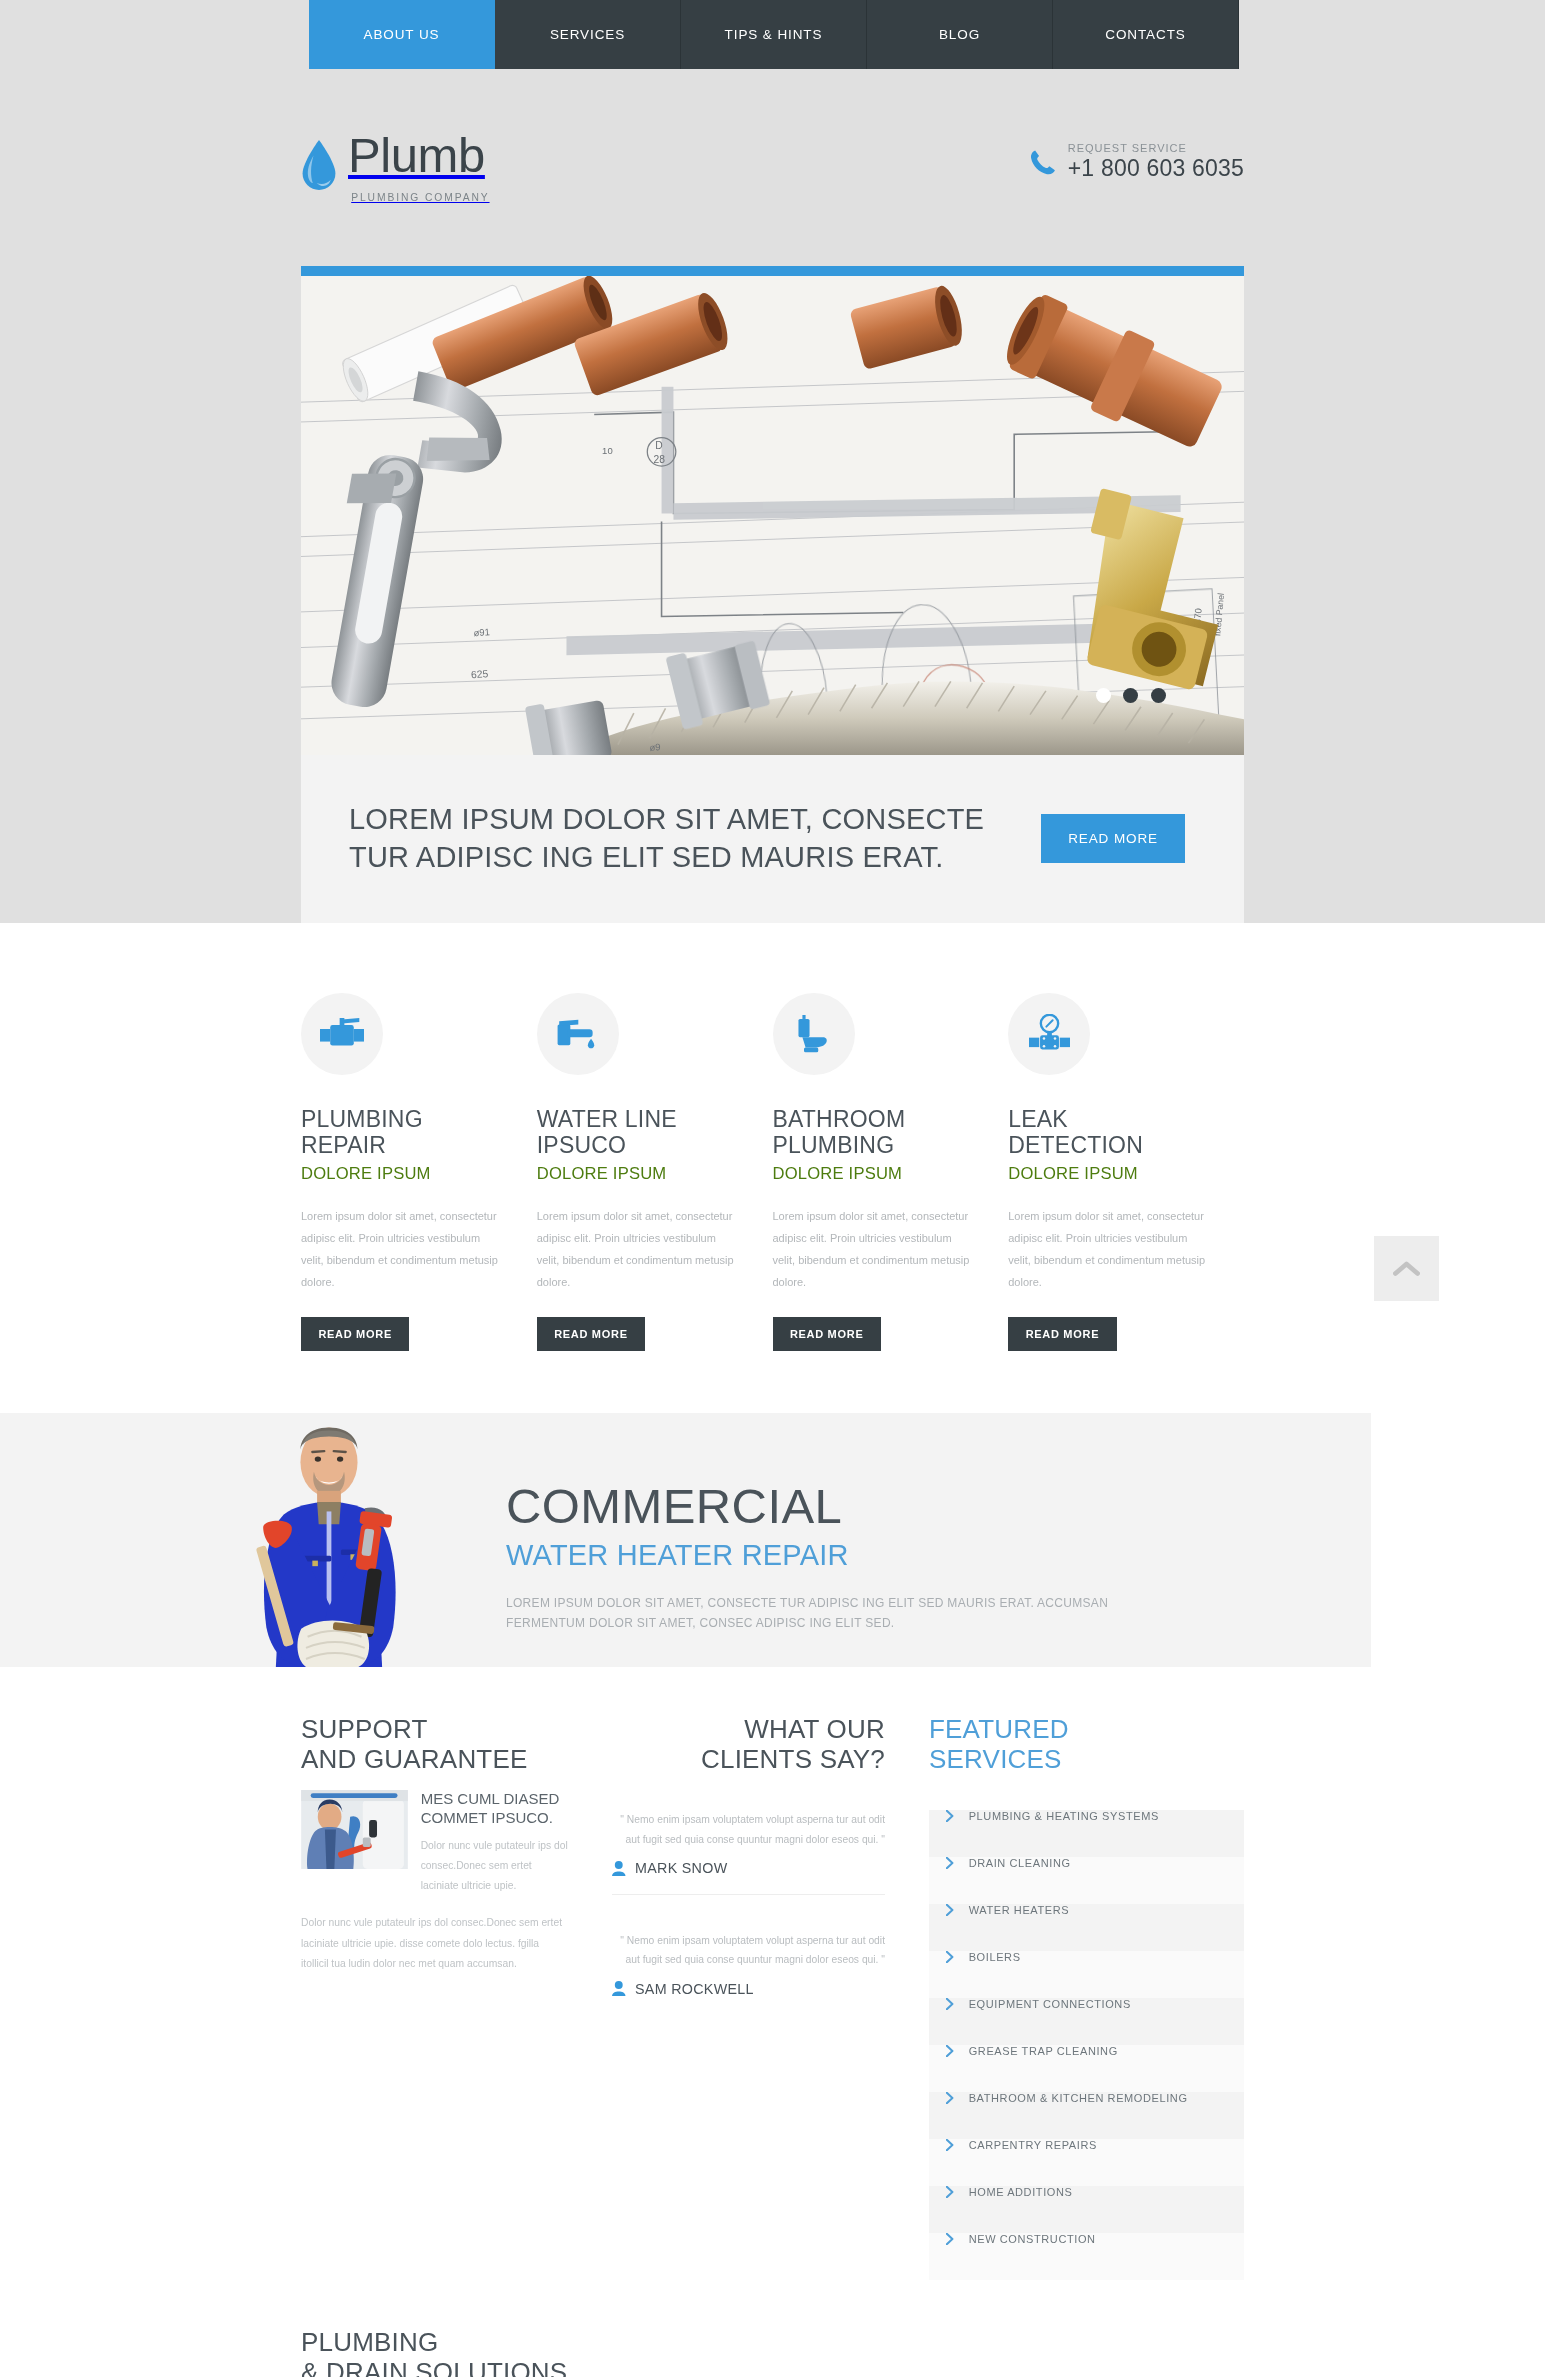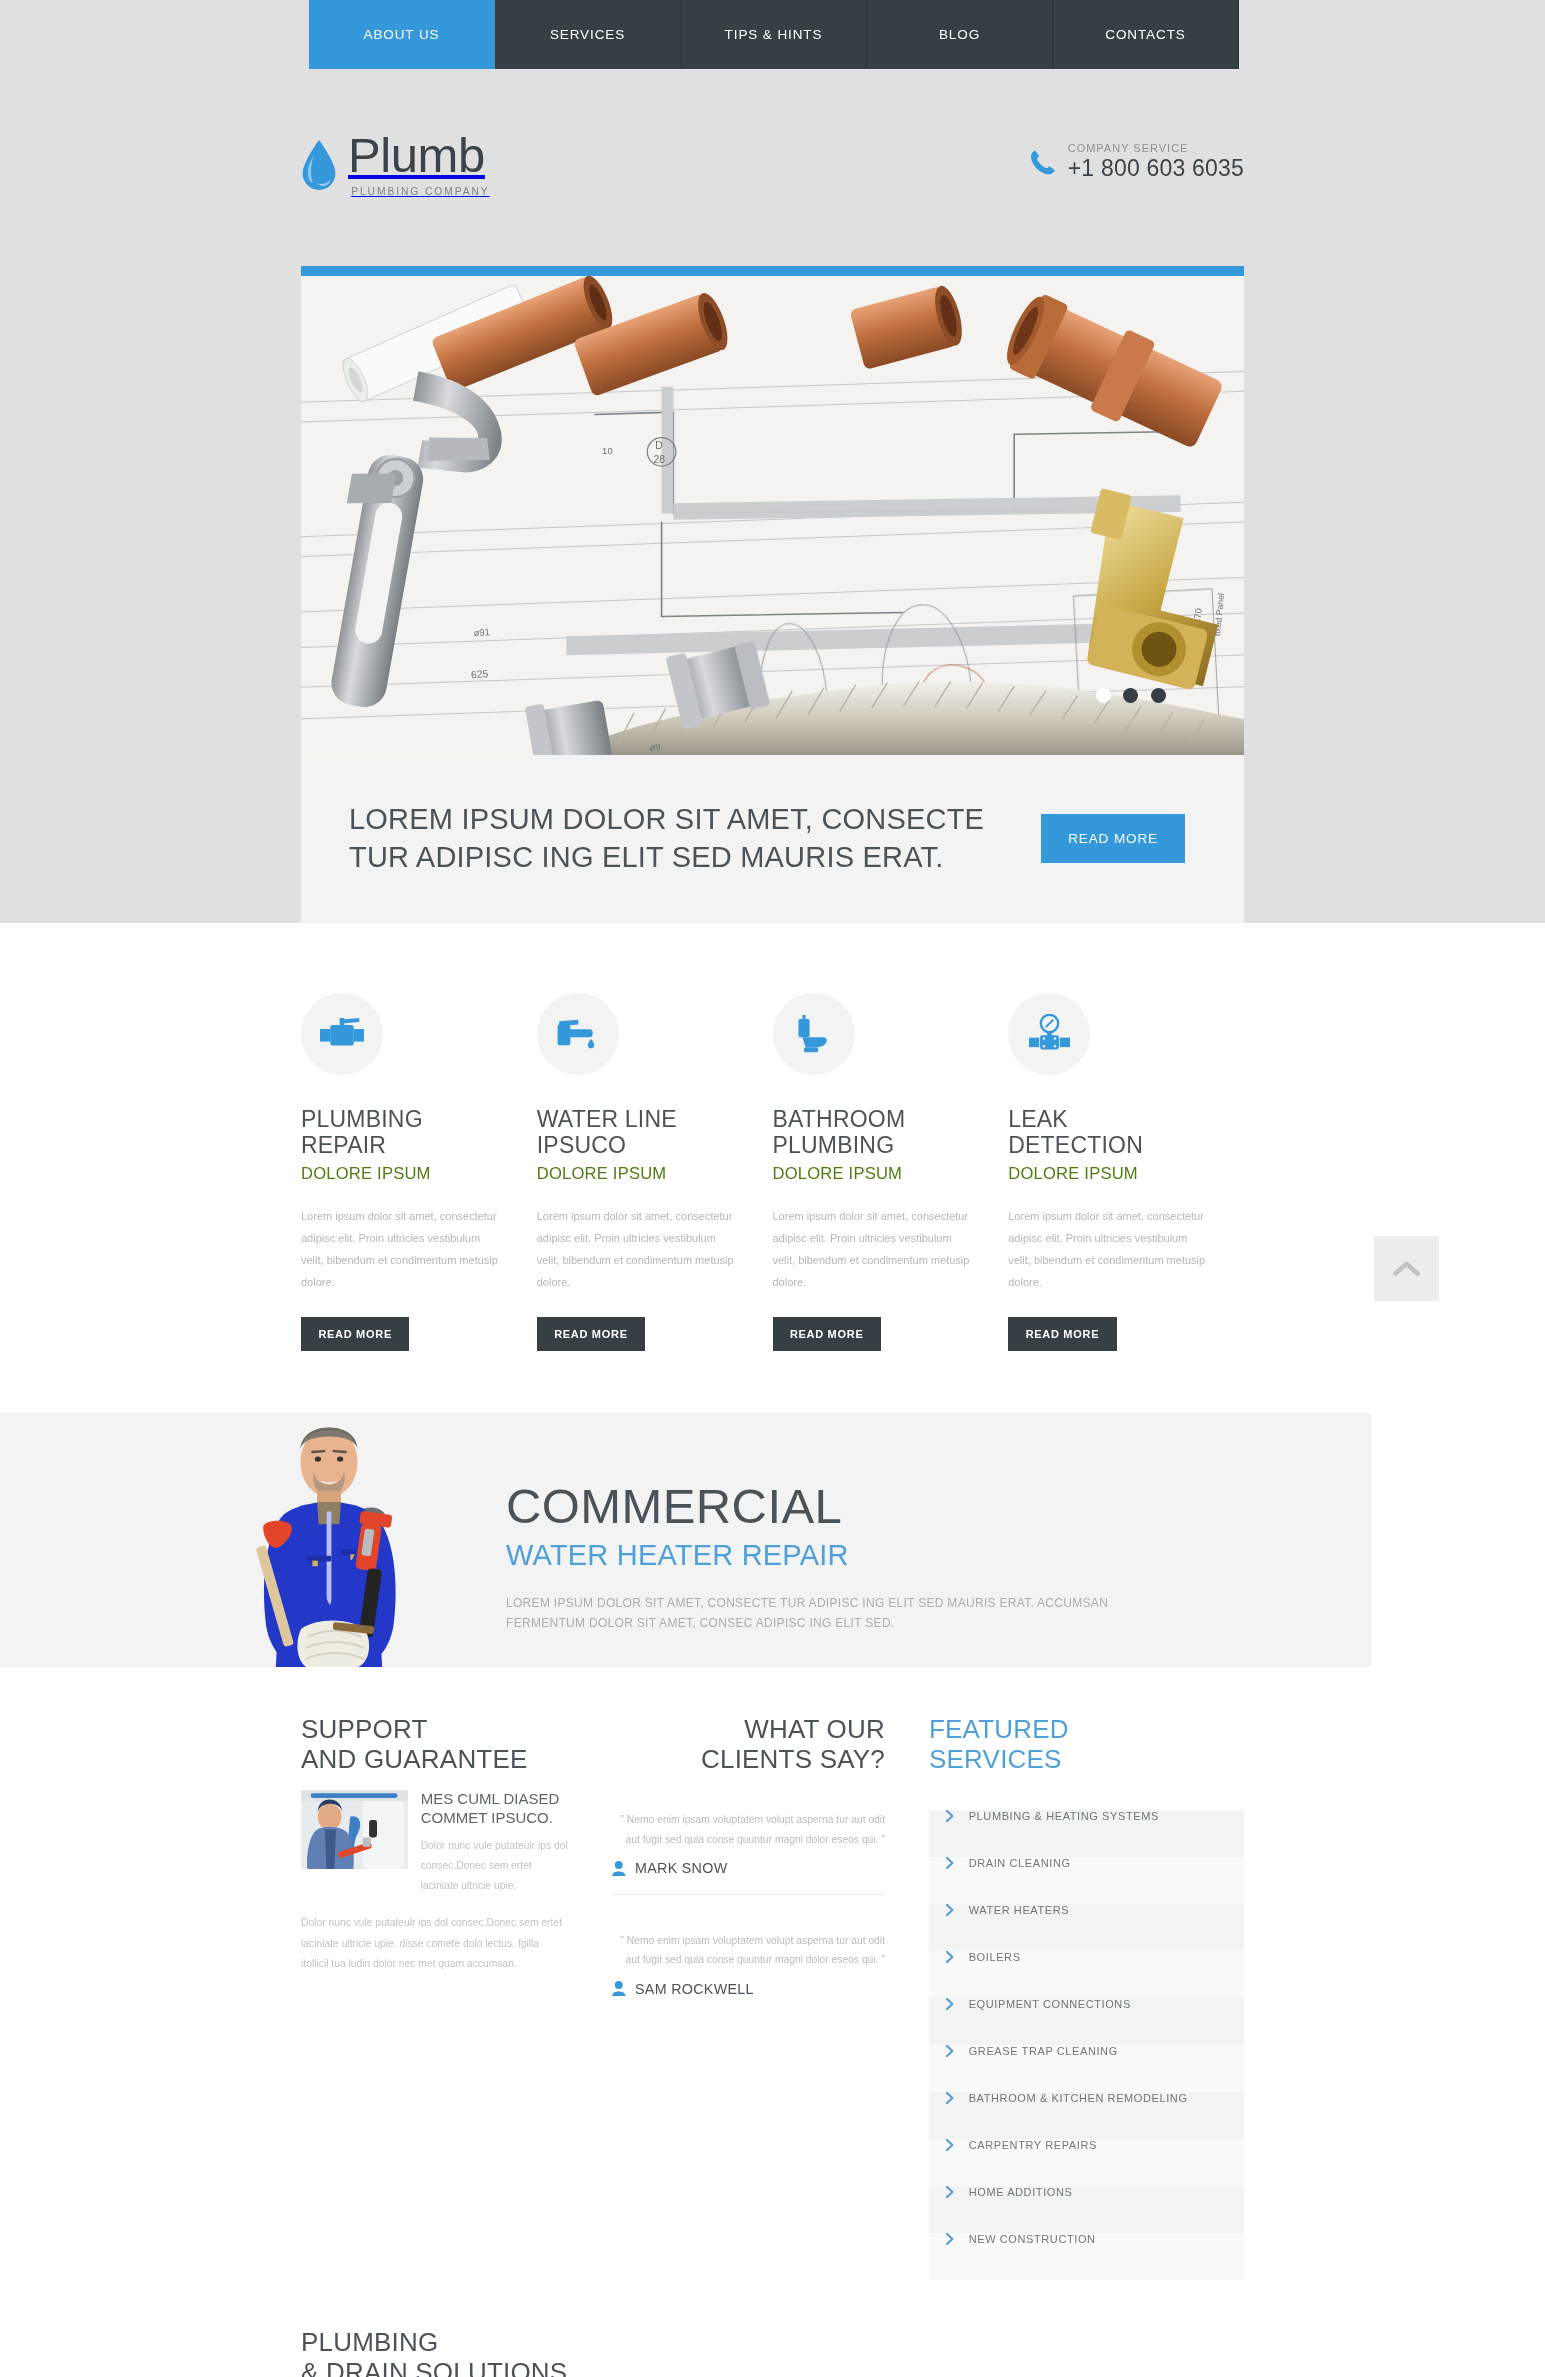--- a/index.html
+++ b/index.html
@@ -33,21 +33,21 @@
     width: 943px; margin: 0 auto; position: relative; height: 178px;
   }
   .logo-block { position: absolute; left: 0; top: 44px; display: flex; align-items: flex-start; }
   .drop-icon { width: 36px; height: 54px; margin-right: 11px; margin-top: 6.3px; }
   .logo-text-wrap { display: flex; flex-direction: column; }
   .logo-name {
     font-size: 49px; color: #3b444a; font-weight: 300; line-height: 0.95;
     letter-spacing: -0.4px; font-family: "Liberation Sans", sans-serif;
   }
   .logo-tag {
-    font-size: 10.3px; color: #7c8489; letter-spacing: 1.9px; margin-top: 7px; margin-left: 3.2px;
+    font-size: 10.3px; color: #7c8489; letter-spacing: 1.9px; margin-top: 13px; margin-left: 3.2px;
   }
   .phone-block { position: absolute; right: 0; top: 54px; display: flex; align-items: center; }
   .phone-icon { width: 28.5px; height: 28.5px; margin-right: 11px; }
   .phone-labels { display: flex; flex-direction: column; }
   .phone-label { font-size: 11px; color: #8a9196; letter-spacing: 1px; }
   .phone-number { font-size: 23px; color: #3b444a; font-weight: 400; margin-top: 0.8px; letter-spacing: 0.2px; }
 
   
   .hero-outer { width: 1545px; background: #e0e0e0; position: relative; padding-bottom: 0.8px; }
   .hero { width: 943px; margin: 0 auto; position: relative; }
@@ -183,21 +183,21 @@
         <span class="logo-name">Plumb</span>
         <span class="logo-tag">PLUMBING COMPANY</span>
       </span>
     </a>
 
     <div class="phone-block">
       <svg class="phone-icon" viewBox="0 0 36 36">
         <path d="M9 3 C6 4 3 8 4 13 C6 23 14 31 24 33 C29 34 33 31 34 28 L27 23 C25 25 24 26 22 25 C18 23 14 19 12 15 C11 13 12 12 14 10 Z" fill="#3498db"></path>
       </svg>
       <span class="phone-labels">
-        <span class="phone-label">COMPANY SERVICE</span>
+        <span class="phone-label">REQUEST SERVICE</span>
         <span class="phone-number">+1 800 603 6035</span>
       </span>
     </div>
   </div>
 </div>
 
 <div class="hero-outer">
   <div class="hero">
     <div class="hero-bluebar"></div>
     <div class="hero-img">

